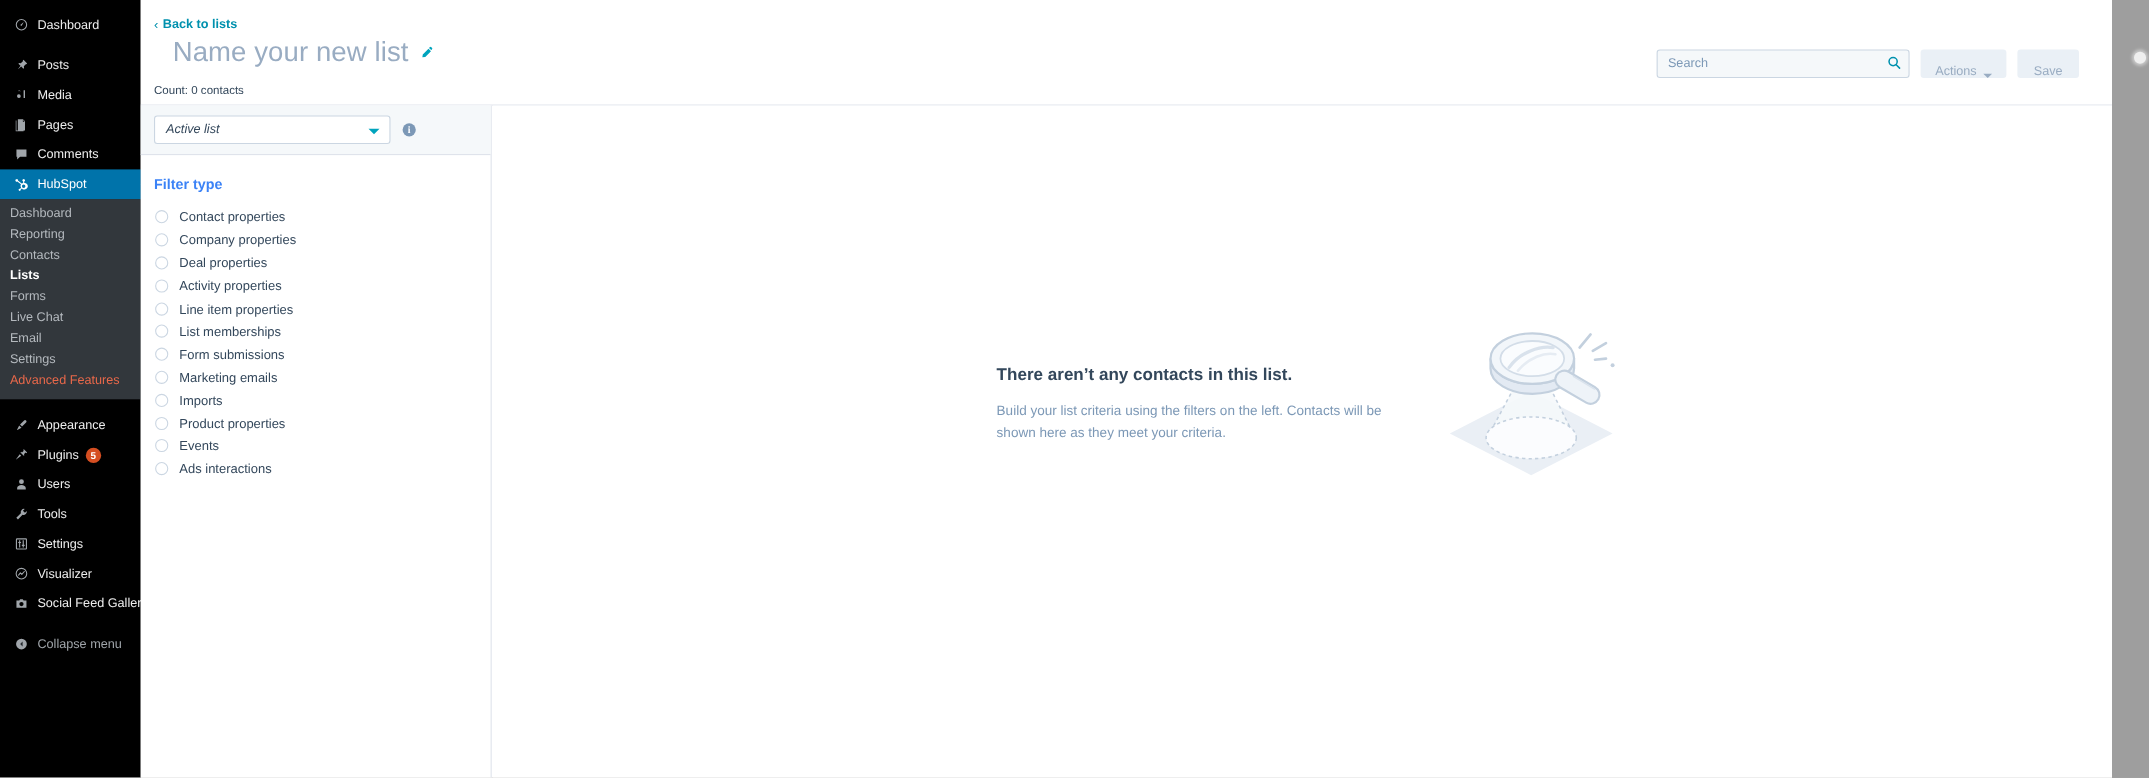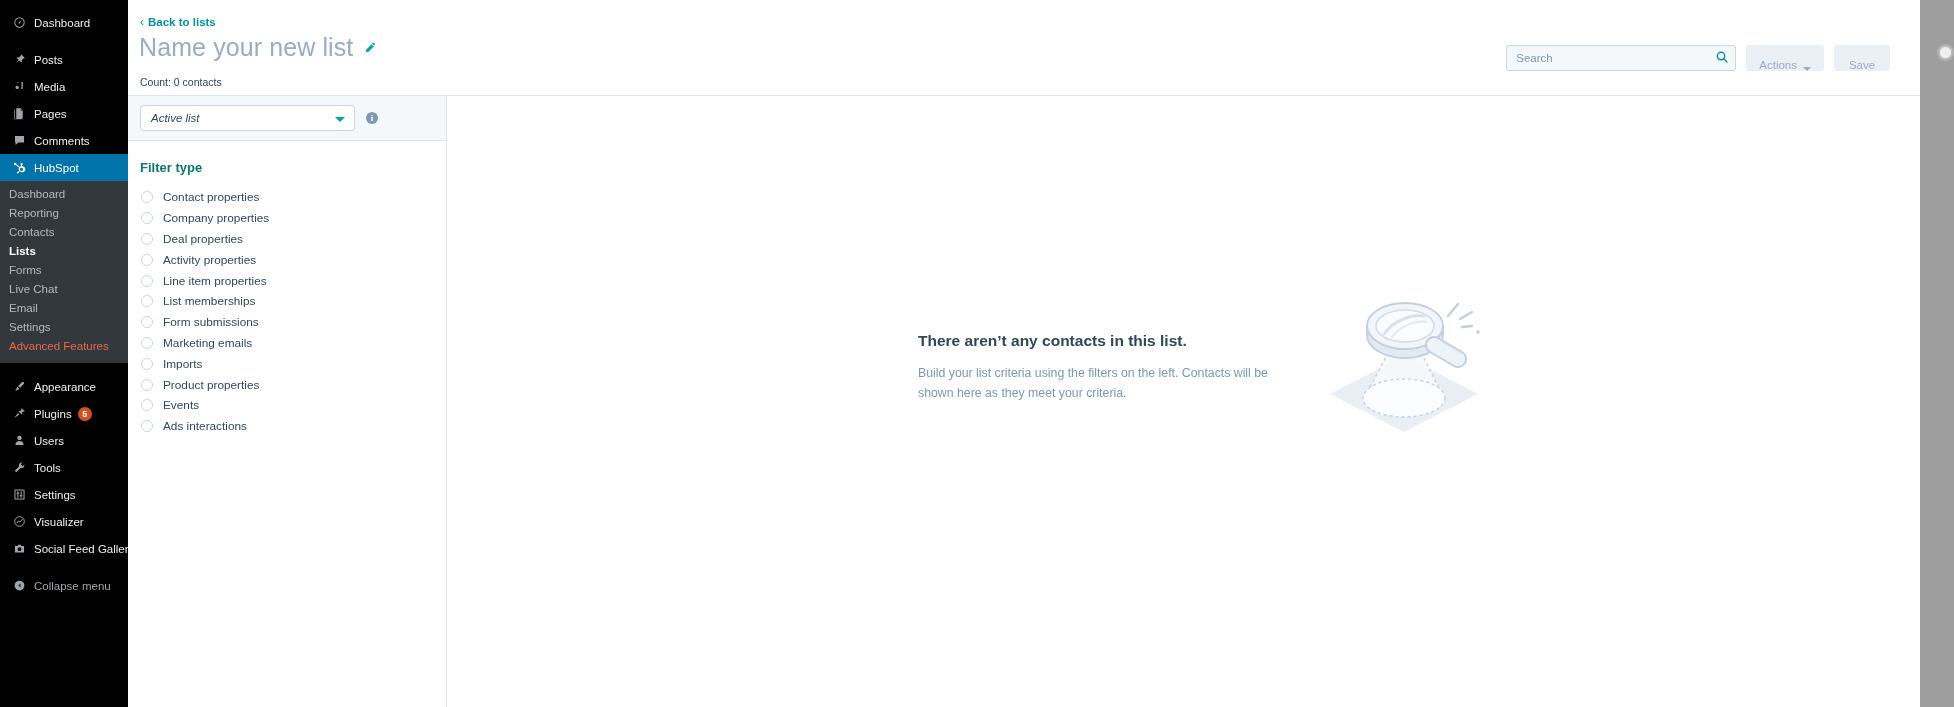--- a/index.html
+++ b/index.html
@@ -156,21 +156,21 @@
     cursor: pointer;
   }
   .back-link .chev {
     font-size: 12px;
     margin-right: 4px;
     font-weight: normal;
   }
 
   .title-row {
     position: absolute;
-    left: 11px; top: 33px;
+    left: 29px; top: 33px;
     display: flex;
     align-items: center;
   }
   .list-title {
     font-size: 25px;
     color: #99acc2;
     font-weight: normal;
     letter-spacing: 0.1px;
   }
   .edit-pencil {
@@ -300,21 +300,21 @@
     text-align: center;
     font-family: "Liberation Serif", serif;
     cursor: pointer;
   }
 
   .filter-body { padding: 19px 0 0 0; }
   .filter-heading {
     padding-left: 12px;
     font-size: 13px;
     font-weight: bold;
-    color: #0f766e;
+    color: #3b82f6;
     margin-bottom: 12px;
   }
   .radio-row {
     display: flex;
     align-items: center;
     height: 20.8px;
     padding-left: 13px;
     cursor: pointer;
   }
   .radio-dot {
@@ -332,21 +332,21 @@
 
   
   .results-area {
     position: absolute;
     left: 320px; top: 0;
     right: 0; bottom: 0;
     background: #ffffff;
   }
   .empty-state {
     position: absolute;
-    left: 470px;
+    left: 458px;
     top: 232px;
     width: 620px;
     display: flex;
     align-items: flex-start;
   }
   .empty-text { width: 380px; padding-top: 4px; }
   .empty-title {
     font-size: 15.5px;
     font-weight: bold;
     color: #33475b;

